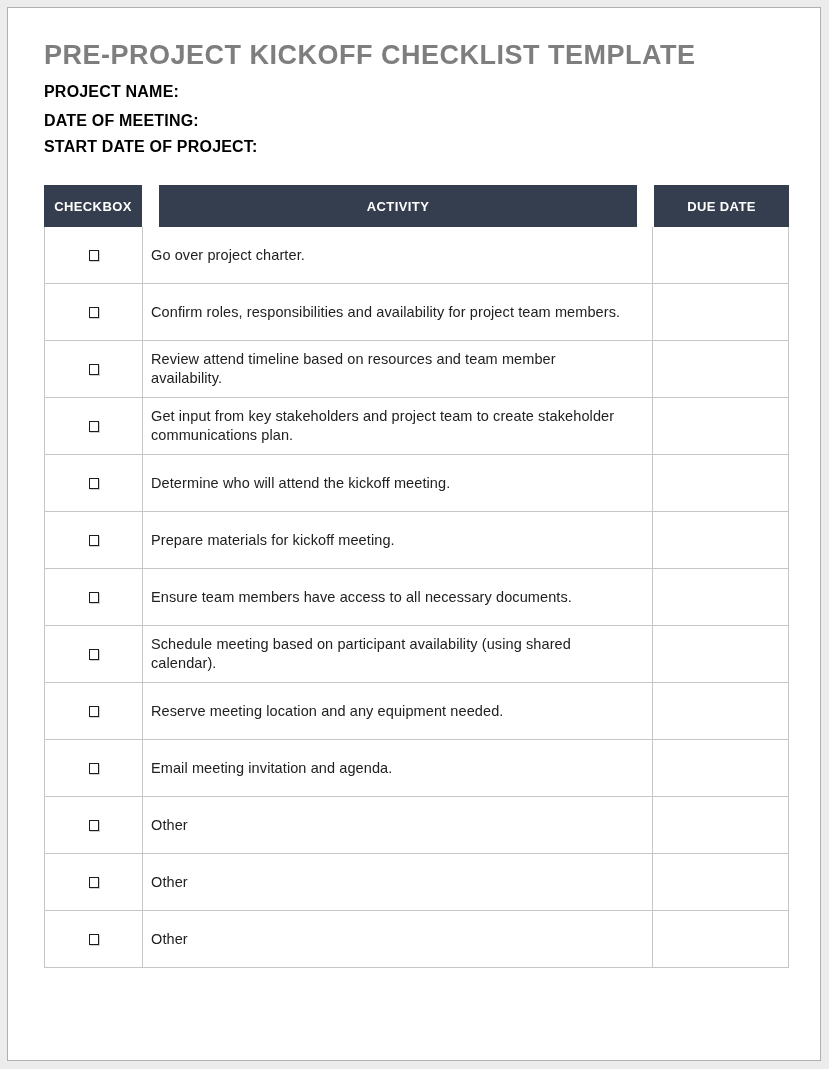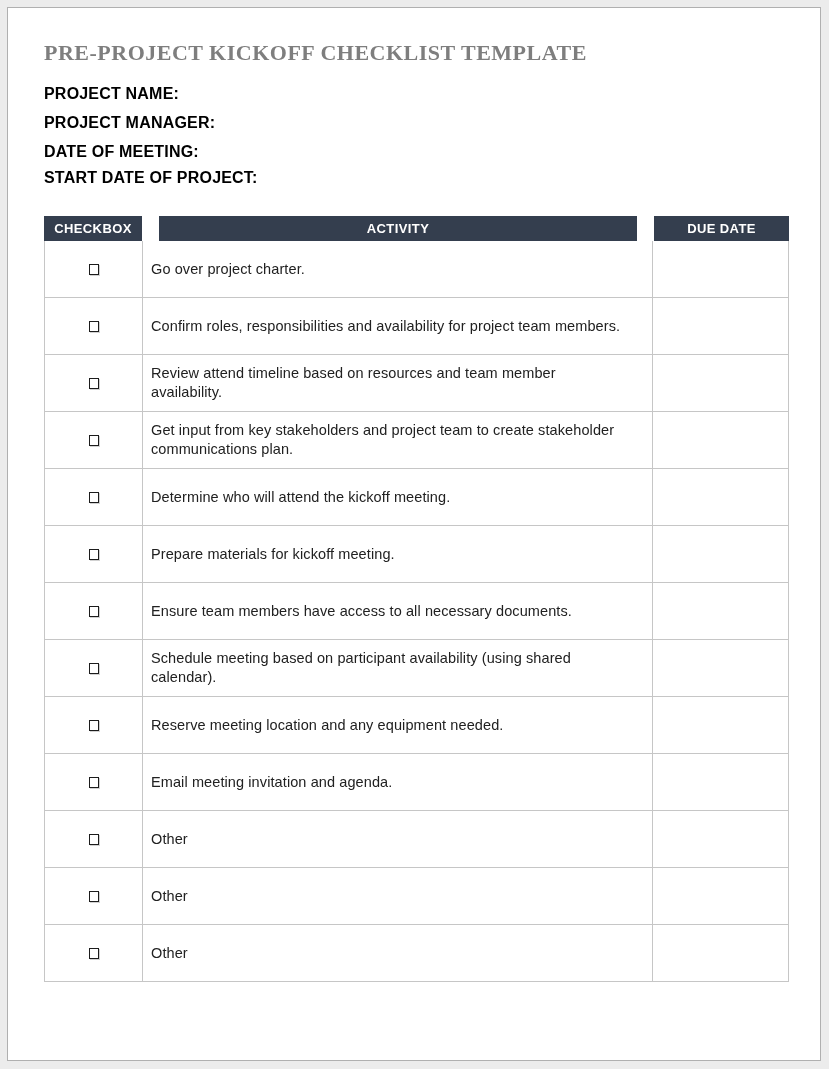--- a/index.html
+++ b/index.html
@@ -20,26 +20,25 @@
   }
   .page{
     position:absolute;
     top:7px;left:7px;
     width:814px;height:1054px;
     background:#ffffff;
     border:1px solid var(--page-border);
     padding:30px 30px 0 36px;
   }
   .doc-title{
-    font-size:22px;
+    font-size:27px;
     font-weight:bold;
     letter-spacing:.5px;
     color:var(--title-text);
-    margin:2px 0 19px 0;
-    font-family:Liberation Serif, serif;
+    margin:2px 0 12px 0;
   }
   .field-lg{
     font-size:16px;
     font-weight:bold;
     color:#000000;
     margin-bottom:11px;
     letter-spacing:.2px;
   }
   .field-sm{
     font-size:16px;
@@ -48,21 +47,21 @@
     margin-bottom:8px;
     letter-spacing:.2px;
   }
   .checklist{
     width:745px;
     margin-top:29px;
   }
   .thead{
     display:flex;
     gap:17px;
-    height:25px;
+    height:42px;
     text-align:center;
   }
   .th{
     background:var(--header-bg);
     color:var(--header-text);
     font-size:13px;
     font-weight:bold;
     letter-spacing:.4px;
     display:flex;
     align-items:center;
@@ -108,21 +107,20 @@
   }
 </style>
 </head>
 <body>
 
 <div class="page">
 
   <h1 class="doc-title">PRE-PROJECT KICKOFF CHECKLIST TEMPLATE</h1>
 
   <div class="field-lg">PROJECT NAME:</div>
-  <div class="field-lg">PROJECT MANAGER:</div>
   <div class="field-sm">DATE OF MEETING:</div>
   <div class="field-sm">START DATE OF PROJECT:</div>
 
   <div class="checklist">
     <div class="thead">
       <div class="th col-check">CHECKBOX</div>
       <div class="th col-activity">ACTIVITY</div>
       <div class="th col-due">DUE DATE</div>
     </div>
     <div class="tbody" id="tbody">

